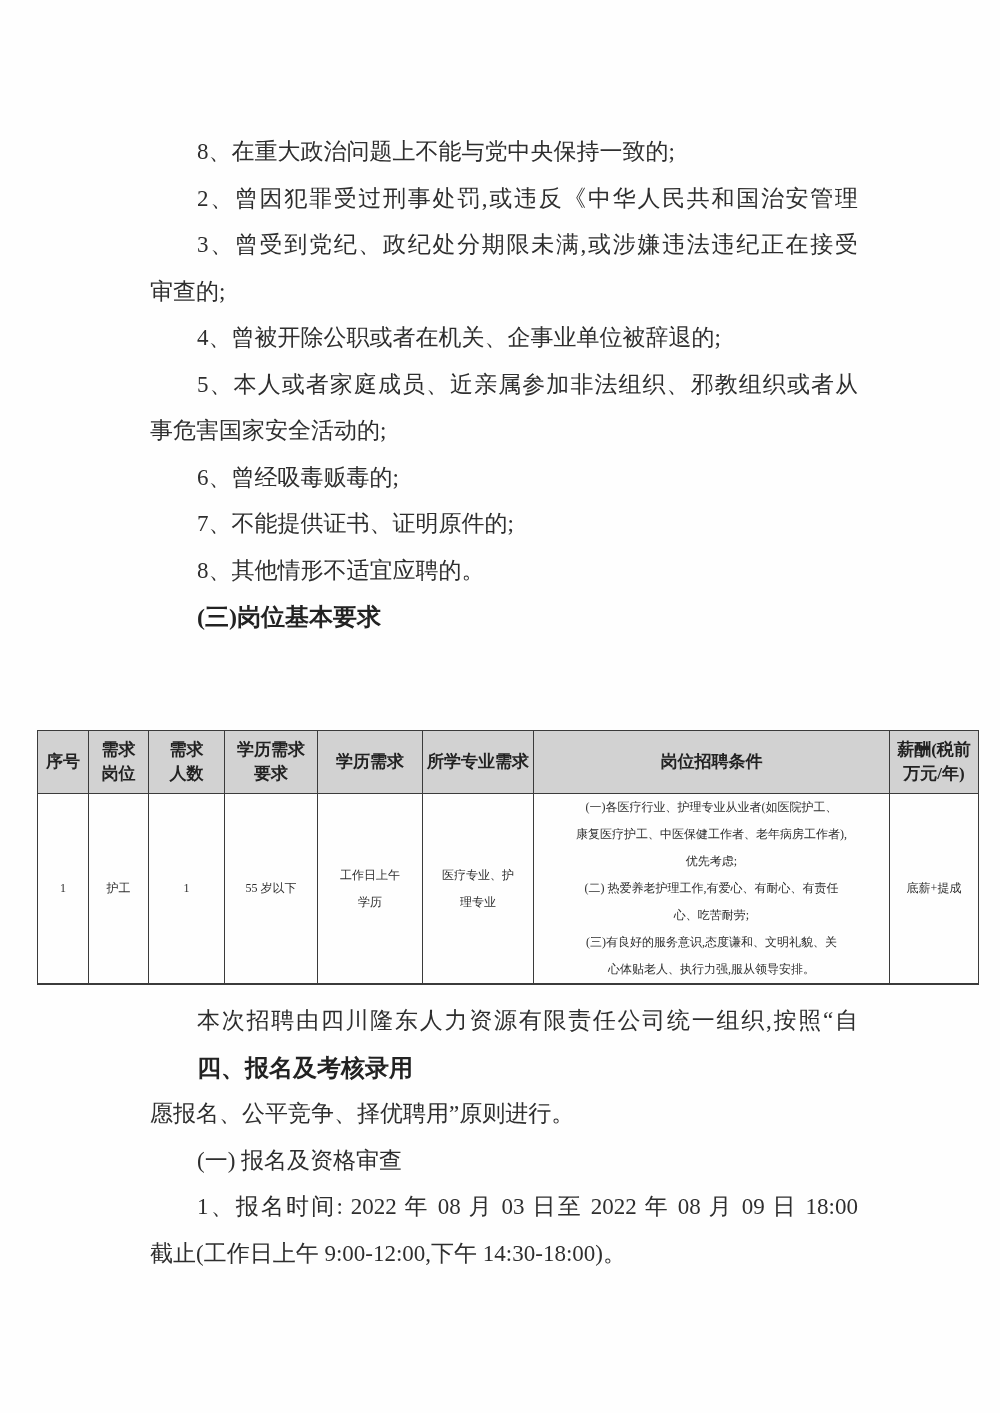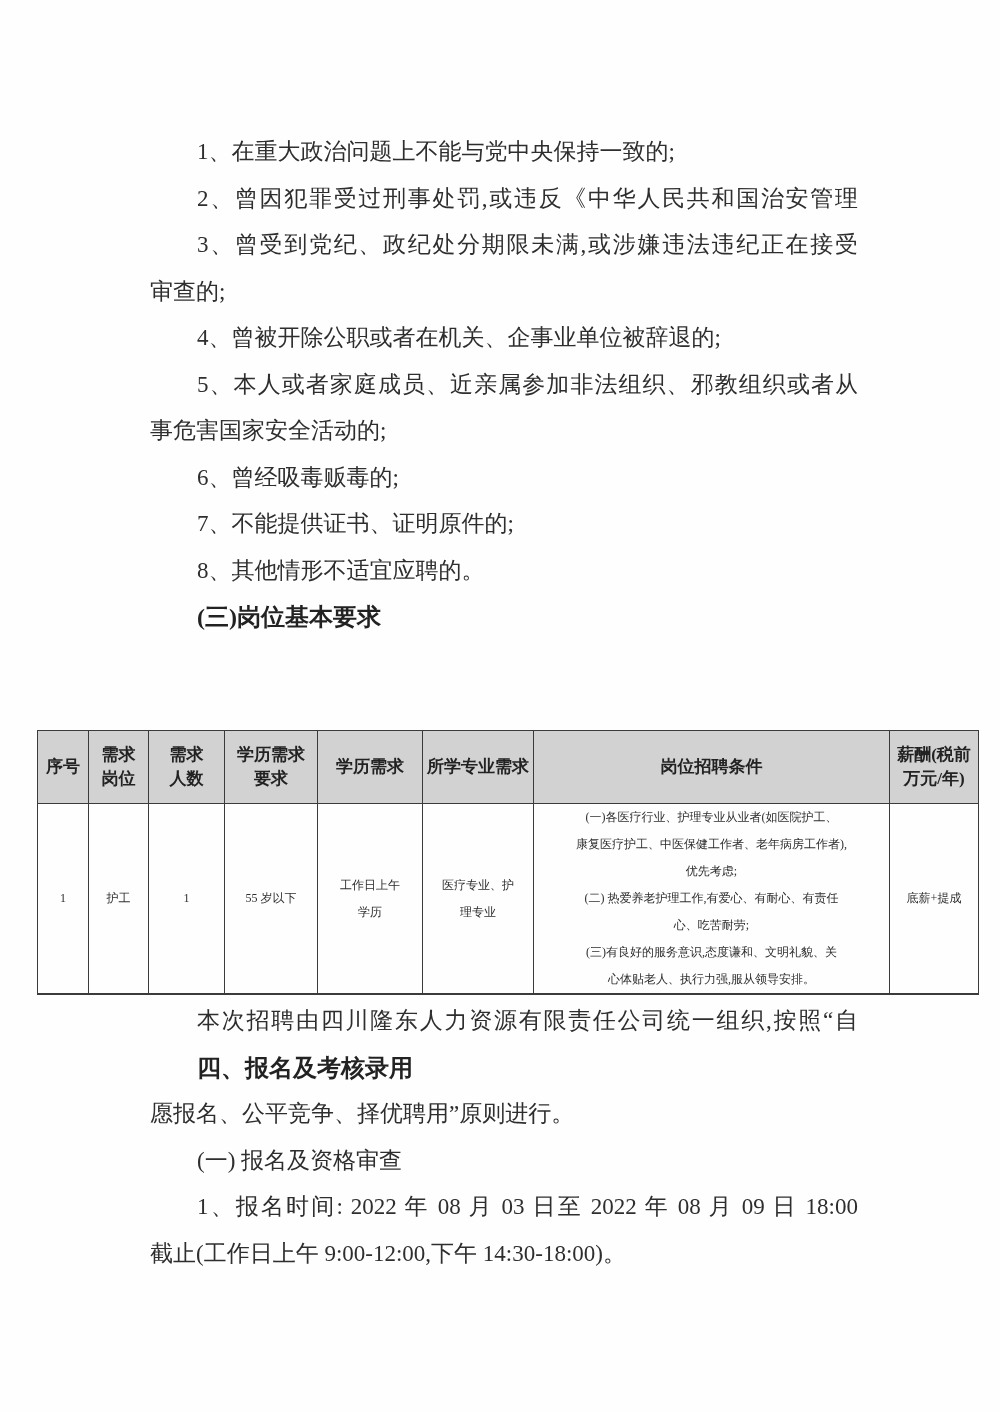--- a/index.html
+++ b/index.html
@@ -28,21 +28,21 @@
     border: 1px solid #3b3b3b; border-bottom-width: 2px;
   }
   table.req th, table.req td {
     border: 1px solid #3b3b3b;
     white-space: pre-line;
     vertical-align: middle;
     text-align: center;
     padding: 0 2px;
     overflow: hidden;
   }
-  table.req thead tr { height: 73px; }
+  table.req thead tr { height: 63px; }
   table.req tbody tr { height: 183px; }
   table.req th {
     background: #d2d2d2;
     font-weight: bold;
     font-size: 17px;
     line-height: 24px;
     color: #222;
   }
   table.req td { font-size: 12px; line-height: 27px; }
   td.cell-edu { font-size: 17.5px; line-height: 27px; }
@@ -54,21 +54,21 @@
     padding: 4px 8px 4px 11px;
   }
   td.cell-salary { font-size: 17.5px; }
 </style>
 </head>
 <body>
 
 <div class="page">
 
   <div class="block block-top">
-    <div class="line indent">1、在重大政治问题上不能与党中央保持一致的;</div>
+    <div class="line indent">8、在重大政治问题上不能与党中央保持一致的;</div>
     <div class="line indent j">2、曾因犯罪受过刑事处罚,或违反《中华人民共和国治安管理</div>
     <div class="line indent j">3、曾受到党纪、政纪处分期限未满,或涉嫌违法违纪正在接受</div>
     <div class="line">审查的;</div>
     <div class="line indent">4、曾被开除公职或者在机关、企事业单位被辞退的;</div>
     <div class="line indent j">5、本人或者家庭成员、近亲属参加非法组织、邪教组织或者从</div>
     <div class="line">事危害国家安全活动的;</div>
     <div class="line indent">6、曾经吸毒贩毒的;</div>
     <div class="line indent">7、不能提供证书、证明原件的;</div>
     <div class="line indent">8、其他情形不适宜应聘的。</div>
     <div class="line h indent">(三)岗位基本要求</div>

